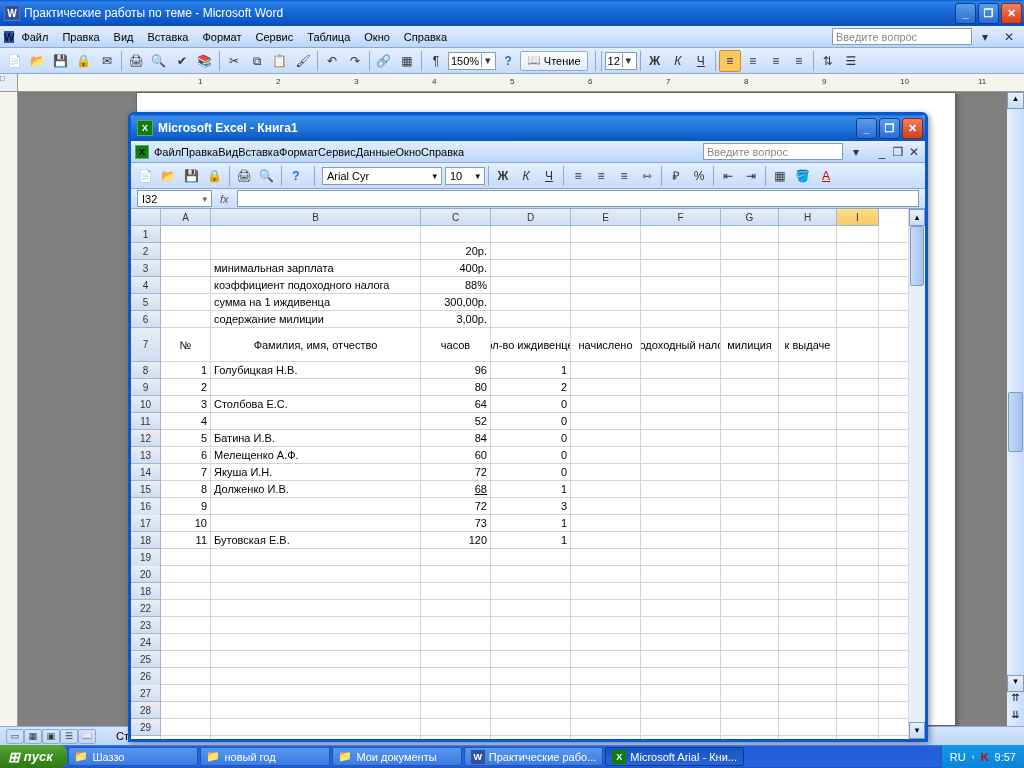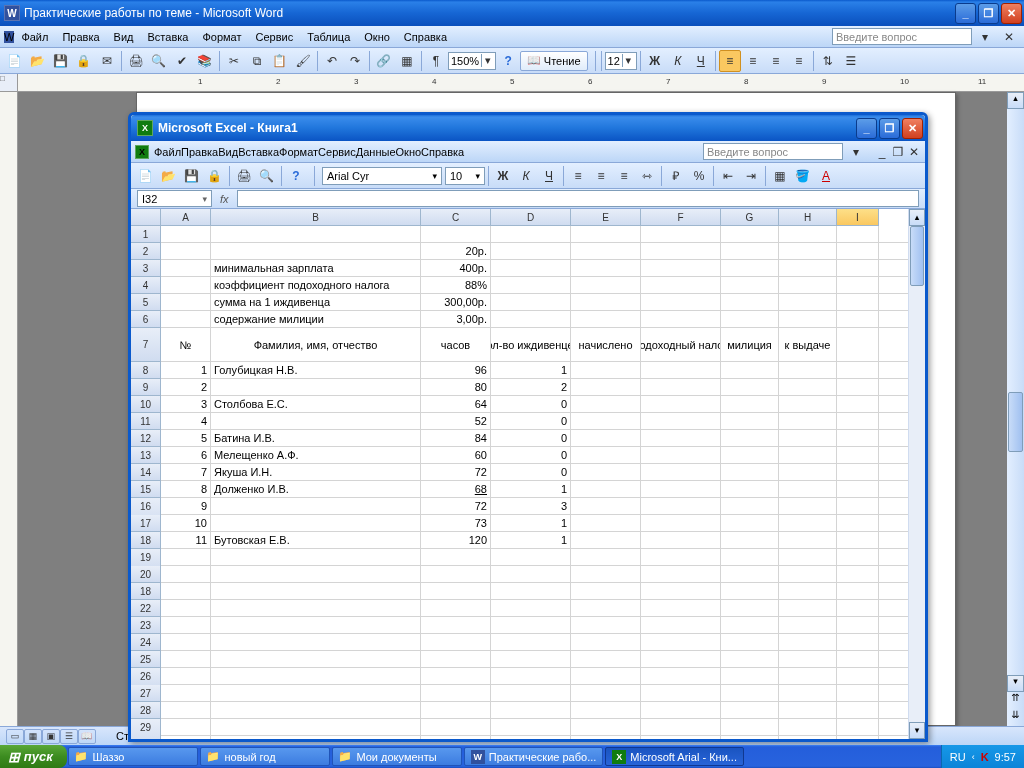--- a/index.html
+++ b/index.html
@@ -324,21 +324,21 @@
       <div class="row-hdr" style="top:340px;height:22px;line-height:17px;">19</div>
       <div class="row-hdr" style="top:357px;height:17px;line-height:17px;">20</div>
       <div class="row-hdr" style="top:374px;height:17px;line-height:17px;">18</div>
       <div class="row-hdr" style="top:391px;height:17px;line-height:17px;">22</div>
       <div class="row-hdr" style="top:408px;height:17px;line-height:17px;">23</div>
       <div class="row-hdr" style="top:425px;height:17px;line-height:17px;">24</div>
       <div class="row-hdr" style="top:442px;height:17px;line-height:17px;">25</div>
       <div class="row-hdr" style="top:459px;height:22px;line-height:17px;">26</div>
       <div class="row-hdr" style="top:476px;height:17px;line-height:17px;">27</div>
       <div class="row-hdr" style="top:493px;height:17px;line-height:17px;">28</div>
-      <div class="row-hdr" style="top:510px;height:28px;line-height:17px;">29</div>
+      <div class="row-hdr" style="top:510px;height:17px;line-height:17px;">29</div>
       <div class="cell r" style="left:290px;top:34px;width:70px;">20р.</div>
       <div class="cell" style="left:80px;top:51px;width:210px;">минимальная зарплата</div>
       <div class="cell r" style="left:290px;top:51px;width:70px;">400р.</div>
       <div class="cell" style="left:80px;top:68px;width:210px;">коэффициент подоходного налога</div>
       <div class="cell r" style="left:290px;top:68px;width:70px;">88%</div>
       <div class="cell" style="left:80px;top:85px;width:210px;">сумма на 1 иждивенца</div>
       <div class="cell r" style="left:290px;top:85px;width:70px;">300,00р.</div>
       <div class="cell" style="left:80px;top:102px;width:210px;">содержание милиции</div>
       <div class="cell r" style="left:290px;top:102px;width:70px;">3,00р.</div>
       <div class="cell c hdrcell" style="left:30px;top:119px;width:50px;">№</div>

